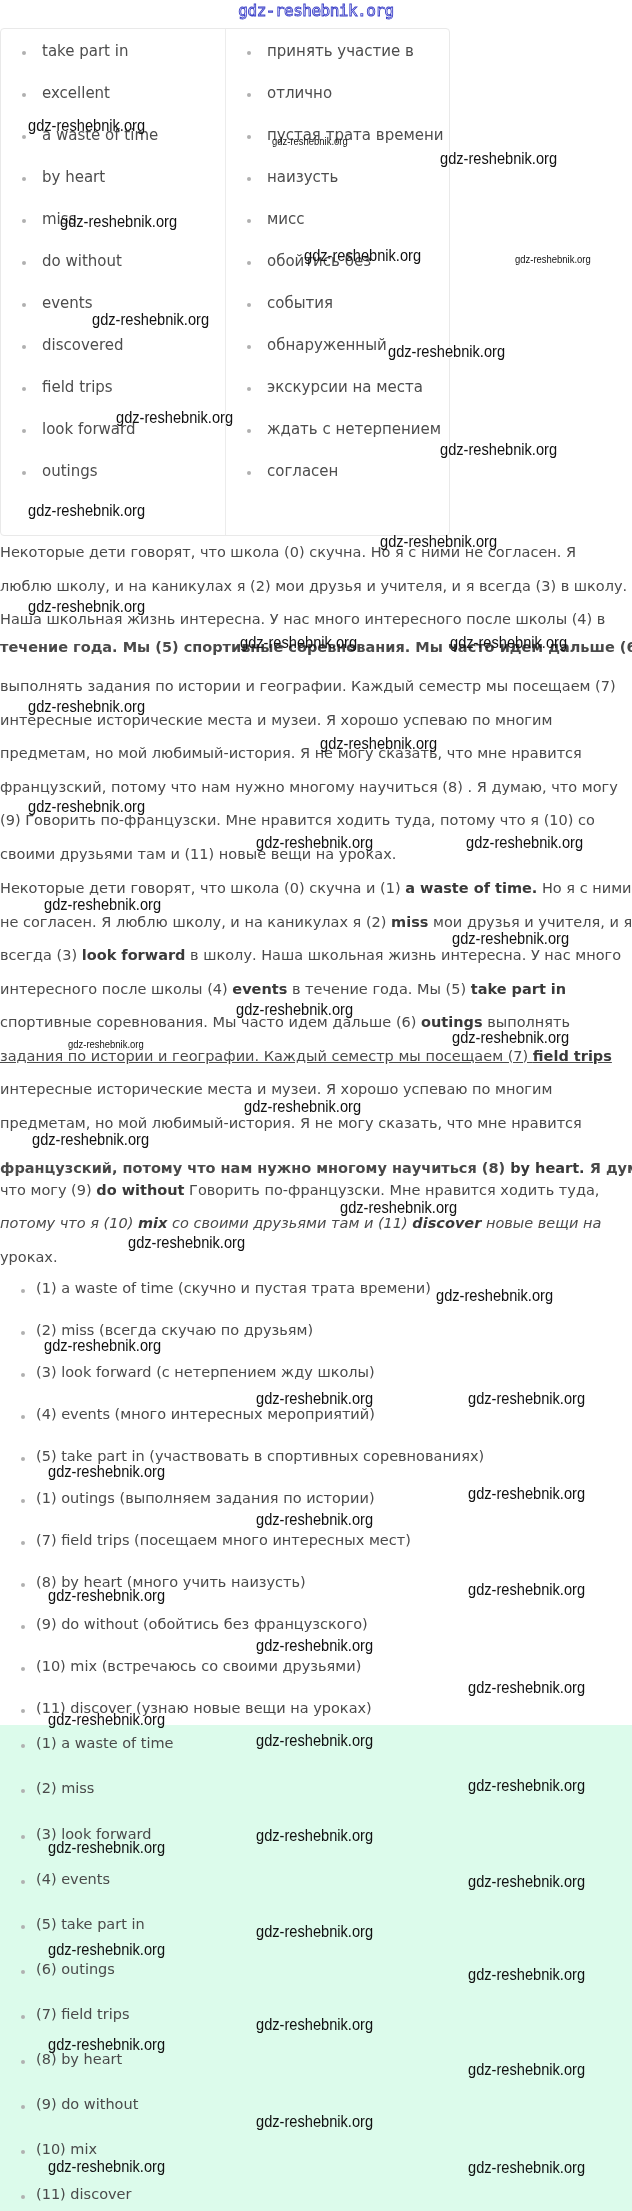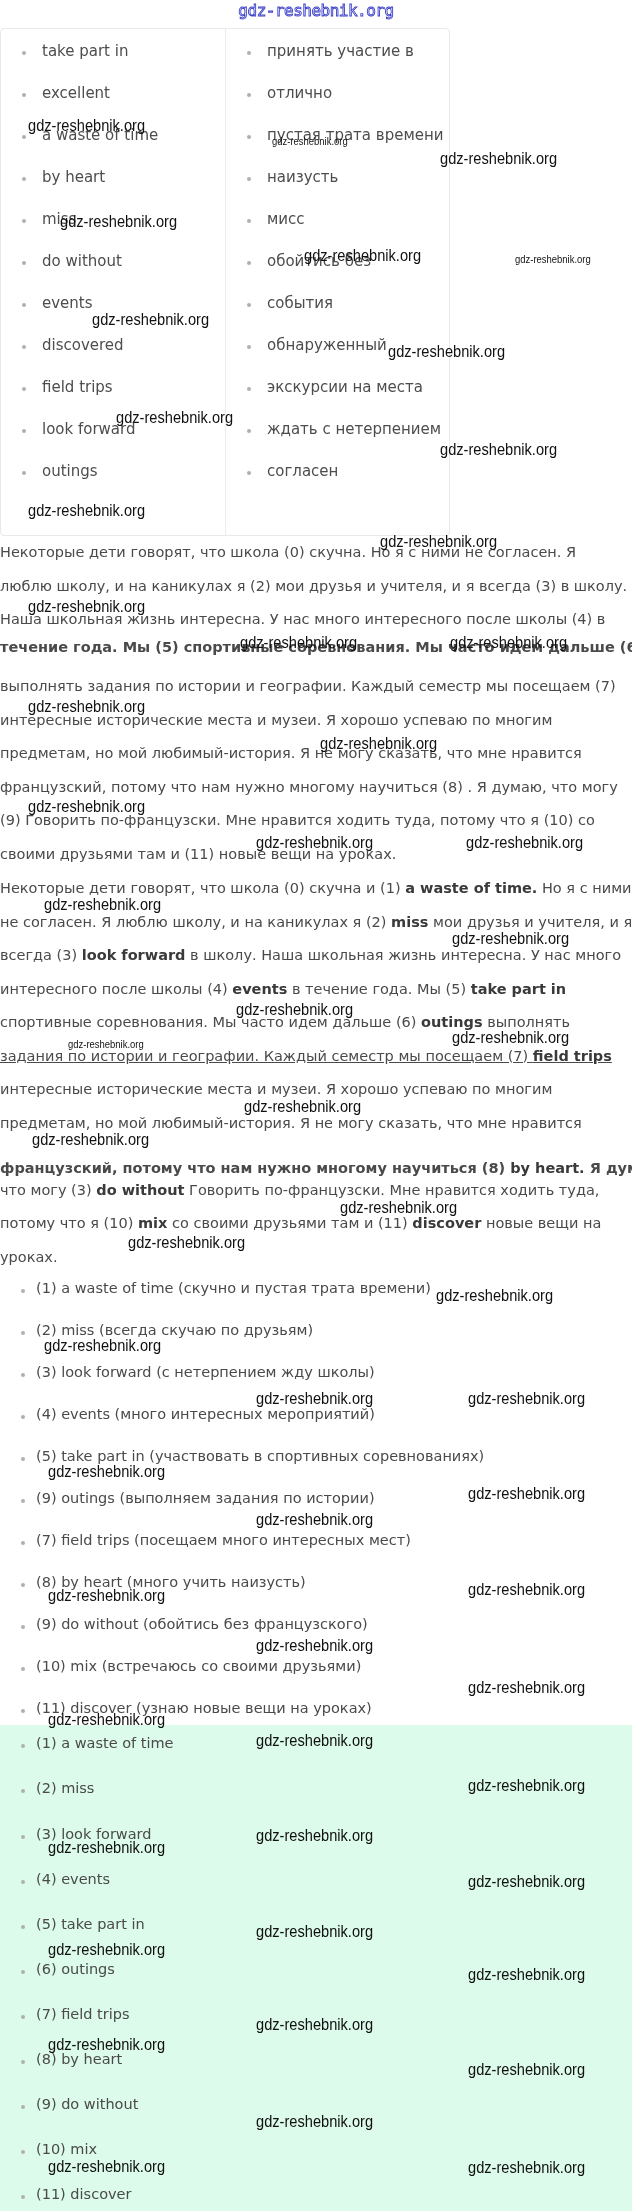--- a/index.html
+++ b/index.html
@@ -165,22 +165,22 @@
 <div class="para" id="filled" style="top:880px;">
     <div class="line" style="top: 0px;"><span>Некоторые дети говорят, что школа (0) скучна и (1) </span><b>a waste of time.</b><span> Но я с ними</span></div>
     <div class="line" style="top: 33.5px;"><span>не согласен. Я люблю школу, и на каникулах я (2) </span><b>miss</b><span> мои друзья и учителя, и я</span></div>
     <div class="line" style="top: 67px;"><span>всегда (3) </span><b>look forward</b><span> в школу. Наша школьная жизнь интересна. У нас много</span></div>
     <div class="line" style="top: 100.5px; text-align: center;"><span>интересного после школы (4) </span><b>events</b><span> в течение года. Мы (5) </span><b>take part in</b></div>
     <div class="line" style="top: 134px;"><span>спортивные соревнования. Мы часто идем дальше (6) </span><b>outings</b><span> выполнять</span></div>
     <div class="line" style="top: 167.5px; text-decoration: underline;"><span>задания по истории и географии. Каждый семестр мы посещаем (7) </span><b>field trips</b></div>
     <div class="line" style="top: 201px;"><span>интересные исторические места и музеи. Я хорошо успеваю по многим</span></div>
     <div class="line" style="top: 234.5px;"><span>предметам, но мой любимый-история. Я не могу сказать, что мне нравится</span></div>
     <div class="line" style="top: 280px; font-weight: bold;"><span>французский, потому что нам нужно многому научиться (8) </span><b>by heart.</b><span> Я думаю,</span></div>
-    <div class="line" style="top: 301.5px;"><span>что могу (3) </span><b>do without</b><span> Говорить по-французски. Мне нравится ходить туда,</span></div>
-    <div class="line" style="top: 335px;"><span>потому что я (10) </span><b>mix</b><span> со своими друзьями там и (11) </span><b>discover</b><span> новые вещи на</span></div>
+    <div class="line" style="top: 301.5px;"><span>что могу (9) </span><b>do without</b><span> Говорить по-французски. Мне нравится ходить туда,</span></div>
+    <div class="line" style="top: 335px; font-style: italic;"><span>потому что я (10) </span><b>mix</b><span> со своими друзьями там и (11) </span><b>discover</b><span> новые вещи на</span></div>
     <div class="line" style="top: 368.5px;"><span>уроках.</span></div>
   </div>
 
 <div class="answers" id="expl" style="top:1280px;">
     <div class="ans-item" style="top: 0px;">
       <span class="bullet"></span>
       <span class="t">(1) a waste of time (скучно и пустая трата времени)</span>
     </div>
     <div class="ans-item" style="top: 42px;">
       <span class="bullet"></span>
@@ -193,21 +193,21 @@
     <div class="ans-item" style="top: 126px;">
       <span class="bullet"></span>
       <span class="t">(4) events (много интересных мероприятий)</span>
     </div>
     <div class="ans-item" style="top: 168px;">
       <span class="bullet"></span>
       <span class="t">(5) take part in (участвовать в спортивных соревнованиях)</span>
     </div>
     <div class="ans-item" style="top: 210px;">
       <span class="bullet"></span>
-      <span class="t">(9) outings (выполняем задания по истории)</span>
+      <span class="t">(1) outings (выполняем задания по истории)</span>
     </div>
     <div class="ans-item" style="top: 252px;">
       <span class="bullet"></span>
       <span class="t">(7) field trips (посещаем много интересных мест)</span>
     </div>
     <div class="ans-item" style="top: 294px;">
       <span class="bullet"></span>
       <span class="t">(8) by heart (много учить наизусть)</span>
     </div>
     <div class="ans-item" style="top: 336px;">

